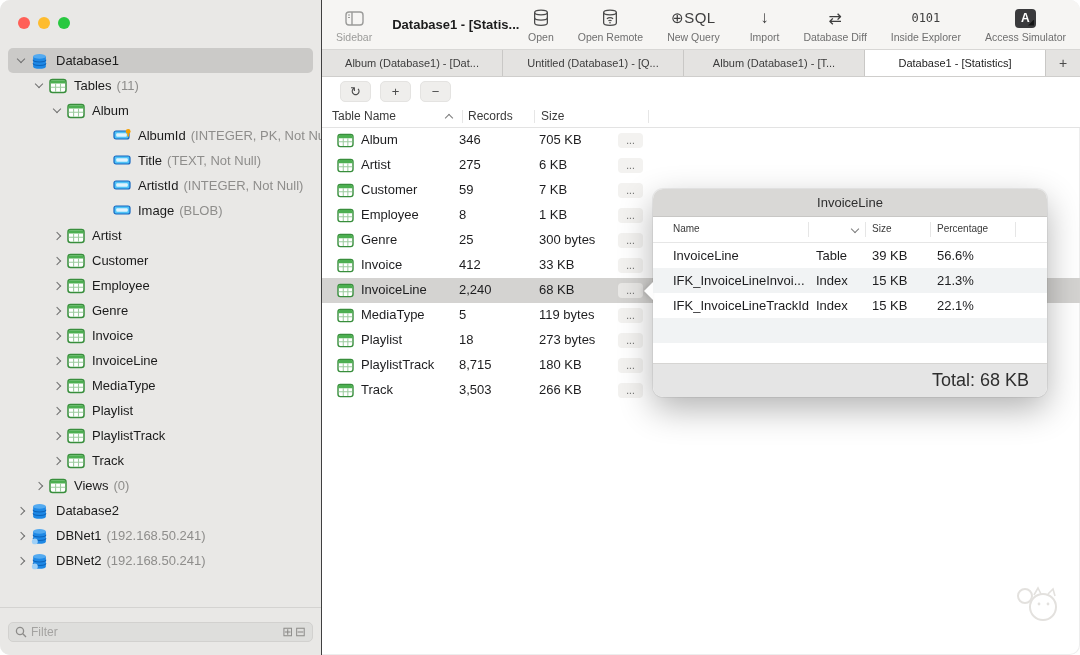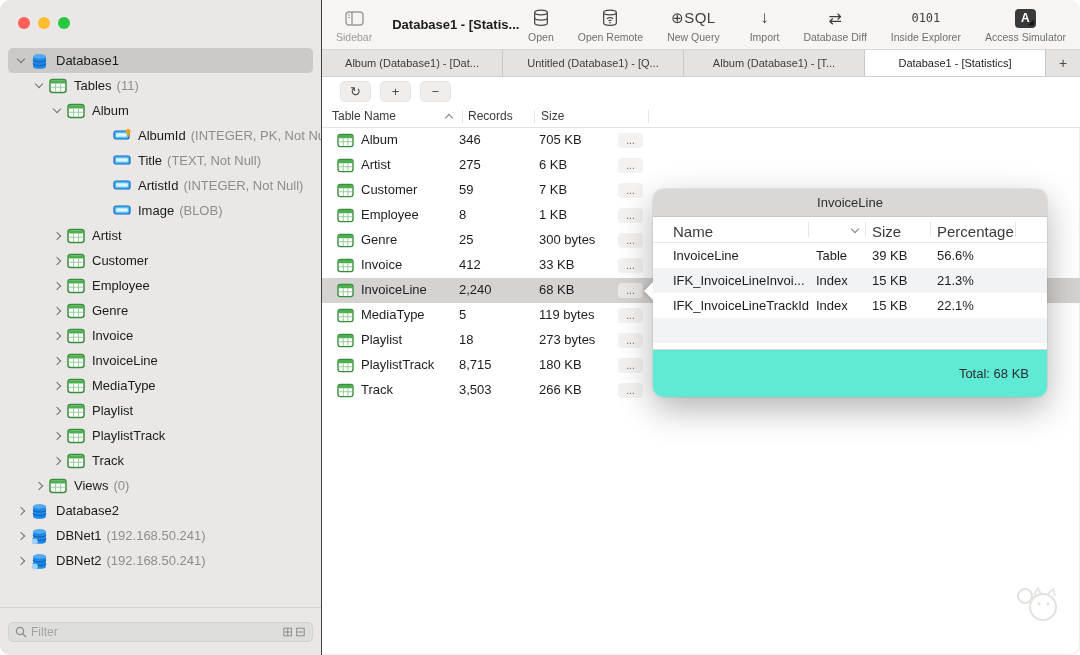--- a/index.html
+++ b/index.html
@@ -132,36 +132,36 @@
   }
   .pop-arrow {
     position:absolute; left:-9px; top:93px; width:0; height:0;
     border-top:9px solid transparent; border-bottom:9px solid transparent; border-right:9px solid #fdfdfd;
     filter:drop-shadow(-2px 0 2px rgba(0,0,0,0.12));
   }
   .pop-title {
     height:28px; background:#d9d8d6; border-bottom:1px solid #c8c7c5; border-radius:10px 10px 0 0;
     display:flex; align-items:center; justify-content:center; font-size:13px; color:#2e2e2e;
   }
-  .pop-head { position:relative; height:26px; border-bottom:1px solid #e6e6e6; font-size:15px; color:#3a3a3a; }
+  .pop-head { position:relative; height:26px; border-bottom:1px solid #e6e6e6; font-size:10px; color:#3a3a3a; }
   .pop-head .hlab { position:absolute; top:6px; }
   .p-name { left:20px; } .p-type { left:163px; font-weight:bold;margin-top:46px; } .p-size { left:219px; } .p-pct { left:284px; }
   .pop-head .vline { top:5px; bottom:5px; }
   .sort-down { position:absolute; left:199px; top:9px; width:6px; height:6px;
     border-left:1.5px solid #7c7c7c; border-top:1.5px solid #7c7c7c; transform:rotate(-135deg); }
   .prow { position:relative; height:25px; font-size:13px; color:#1d1d1f; }
   .prow:nth-child(even) { background:#f1f3f4; }
   .prow span { position:absolute; top:5px; white-space:nowrap; }
   .pv-name { left:20px; max-width:138px; overflow:hidden; } .pv-type { left:163px; }
   .pv-size { left:219px; } .pv-pct { left:284px; }
   .pop-filler { height:25px; margin:0; background:#f1f3f4; }
   .pop-foot {
-    margin-top:auto; height:48px; background:#5eead4; border-top:1px solid #d6d5d3;
+    margin-top:auto; height:34px; background:#e5e5e5; border-top:1px solid #d6d5d3;
     border-radius:0 0 10px 10px; display:flex; align-items:center; justify-content:flex-end;
-    padding-right:18px; font-size:13px; color:#2e2e2e;
+    padding-right:18px; font-size:18px; color:#2e2e2e;
   }
 
   
   .statusbar {
     position:absolute; left:322px; right:0; bottom:0; height:27px; background:#eceae8;
     border-top:1px solid #d9d8d6; display:flex; align-items:center; justify-content:flex-end;
     padding-right:18px; font-size:12px; color:#3a3a3a;
   }
 
   

